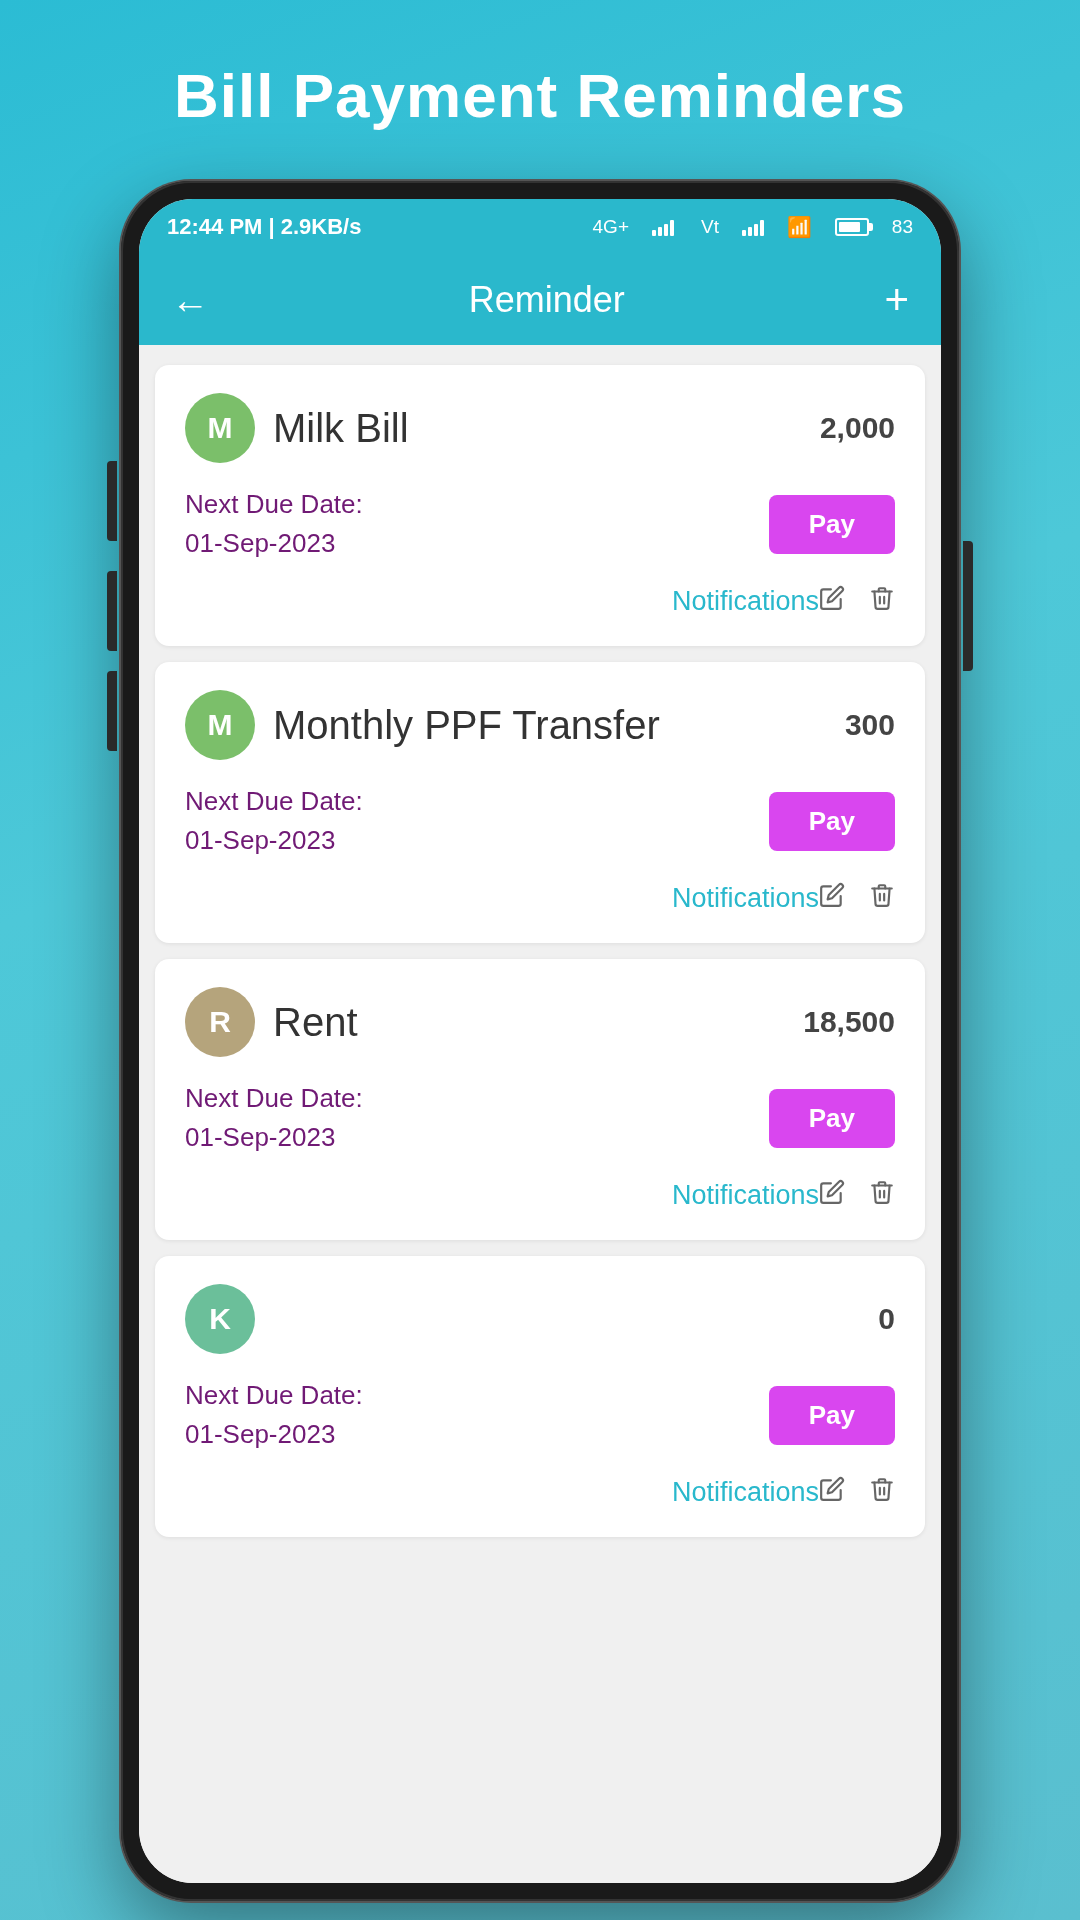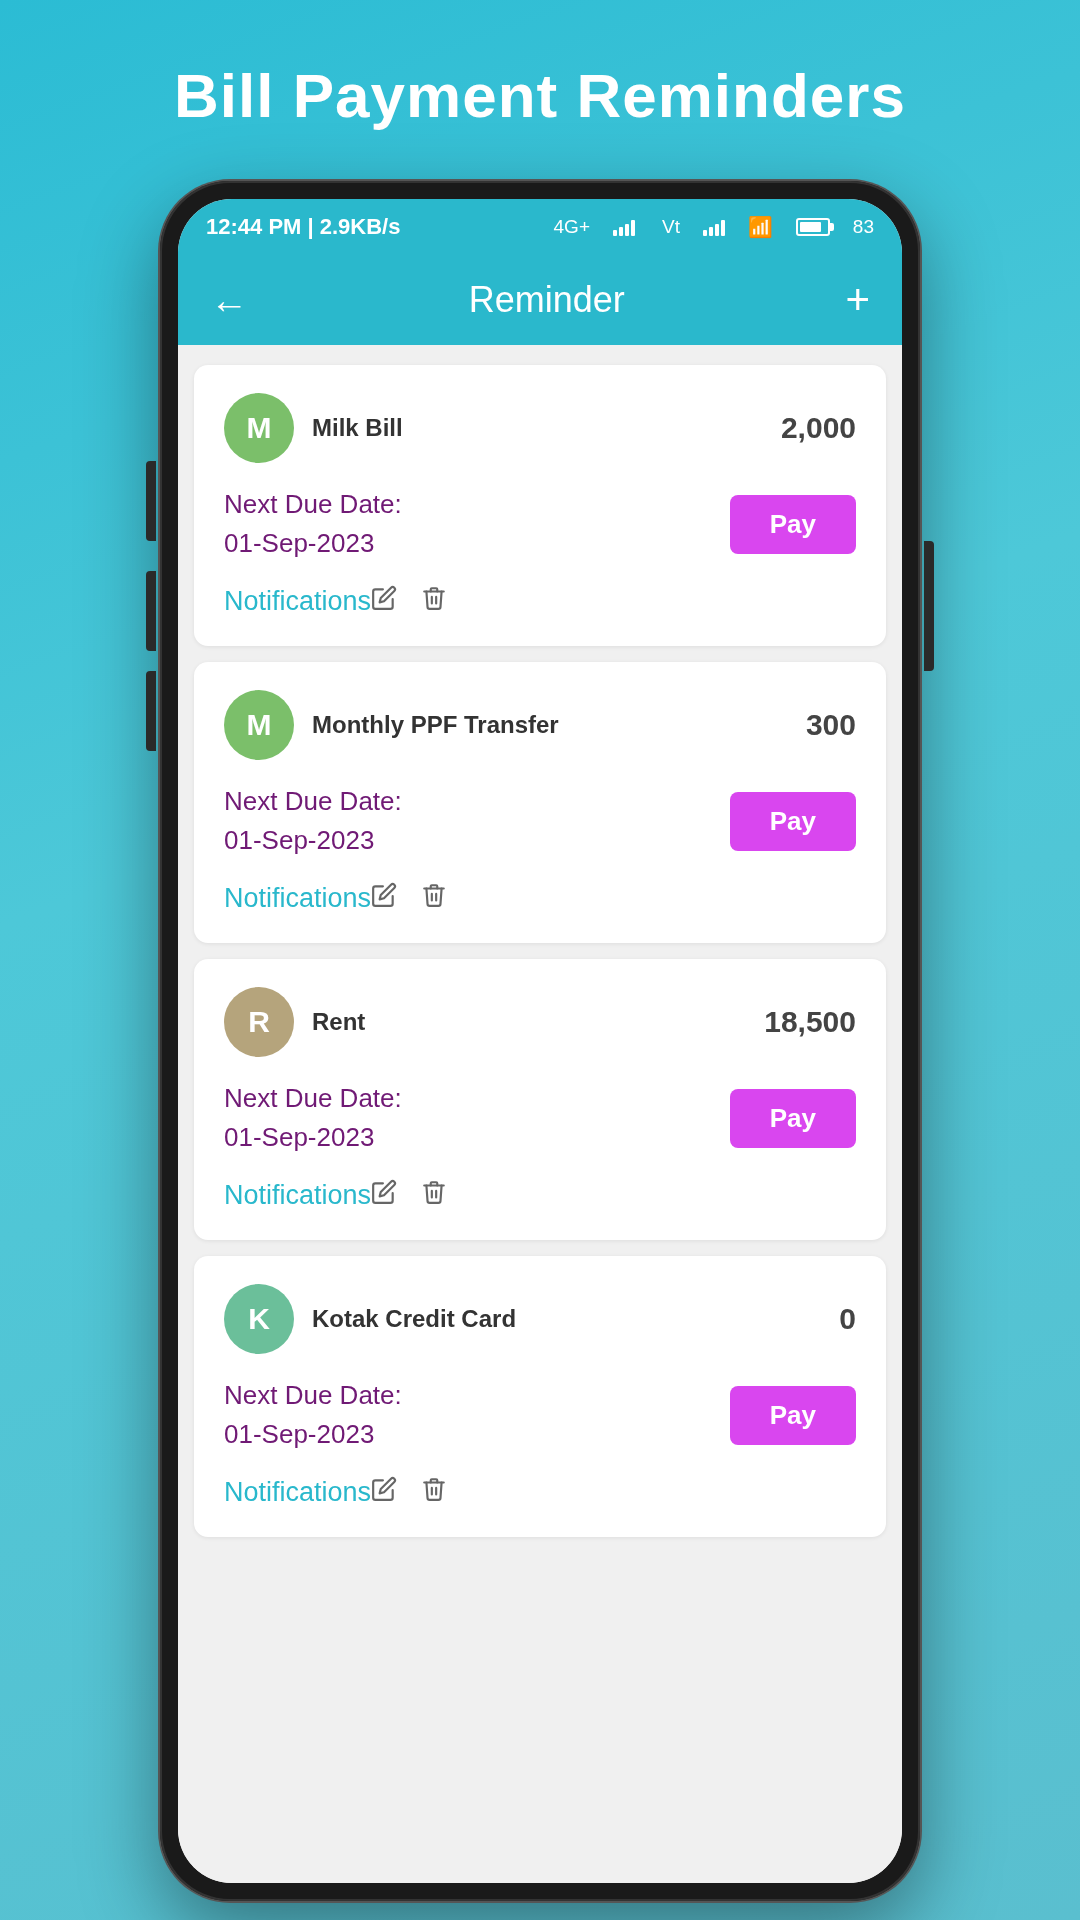--- a/index.html
+++ b/index.html
@@ -20,21 +20,21 @@
       font-size: 62px;
       font-weight: 900;
       margin-top: 60px;
       margin-bottom: 50px;
       text-align: left;
       letter-spacing: 1px;
     }
 
     
     .phone-shell {
-      width: 760px;
+      width: 838px;
       height: 1720px;
       background: #1a1a1a;
       border-radius: 70px;
       padding: 18px;
       box-shadow:
         0 0 0 2px #555,
         0 30px 80px rgba(0,0,0,0.4),
         inset 0 0 0 2px #333;
       position: relative;
       display: flex;
@@ -217,22 +217,22 @@
       font-weight: 700;
       color: white;
       flex-shrink: 0;
     }
 
     .avatar-green { background: #7bbf6a; }
     .avatar-tan { background: #b5a47c; }
     .avatar-teal { background: #6bbf9a; }
 
     .bill-name {
-      font-size: 24px;
-      font-weight: 700;
+      font-size: 40px;
+      font-weight: 400;
       color: #333;
     }
 
     .bill-amount {
       font-size: 30px;
       font-weight: 600;
       color: #444;
     }
 
     .card-due-row {
@@ -255,21 +255,21 @@
       border-radius: 8px;
       padding: 14px 40px;
       font-size: 26px;
       font-weight: 600;
       cursor: pointer;
     }
 
     .card-bottom-row {
       display: flex;
       align-items: center;
-      justify-content: flex-start;
+      justify-content: flex-end;
       margin-top: 22px;
     }
 
     .notifications-link {
       color: #29b8cc;
       font-size: 27px;
       font-weight: 500;
       cursor: pointer;
     }
 
@@ -437,21 +437,20 @@
             <path d="M9 6V4a1 1 0 0 1 1-1h4a1 1 0 0 1 1 1v2"></path>
           </svg>
         </span>
       </div>
     </div>
   </div>
         <div class="reminder-card">
     <div class="card-top-row">
       <div class="card-left">
         <div class="avatar avatar-teal">K</div>
-        <span class="bill-name">Kotak Credit Card</span>
       </div>
       <span class="bill-amount">0</span>
     </div>
     <div class="card-due-row">
       <div class="due-text">
         Next Due Date:<br>01-Sep-2023
       </div>
       <button class="pay-btn">Pay</button>
     </div>
     <div class="card-bottom-row">

